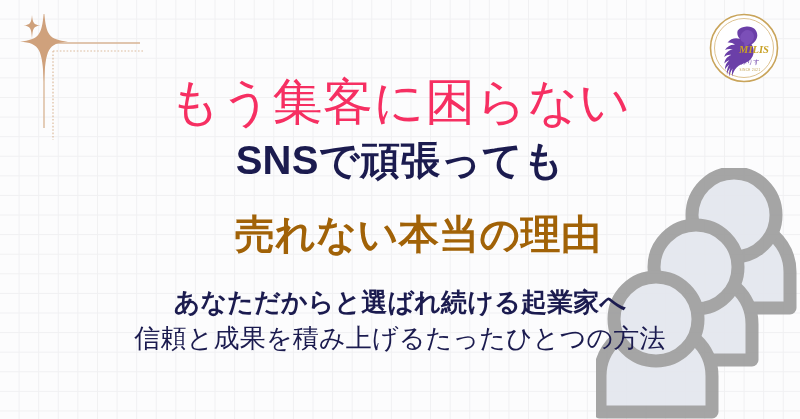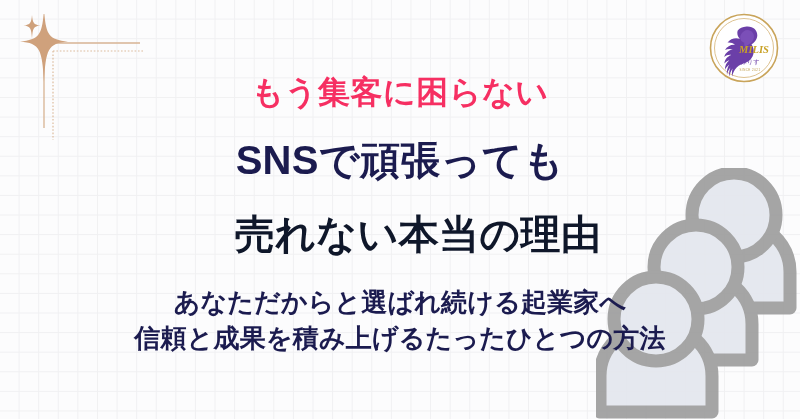--- a/index.html
+++ b/index.html
@@ -73,23 +73,23 @@
     z-index: 3;
     text-align: center;
     pointer-events: none;
   }
 
   .headline-main {
     position: absolute;
     top: 76px;
     left: 0;
     right: 0;
-    font-size: 32px;
+    font-size: 50px;
     line-height: 1.05;
-    font-weight: 700;
+    font-weight: 400;
     letter-spacing: 0.5px;
     color: #f7२;
     color: #f62f62;
     white-space: nowrap;
   }
 
   .headline-sub1 {
     position: absolute;
     top: 139px;
     left: 0;
@@ -104,21 +104,21 @@
 
   .headline-sub2 {
     position: absolute;
     top: 213px;
     left: 0;
     right: 0;
     font-size: 40px;
     line-height: 1.08;
     font-weight: 700;
     letter-spacing: 0.3px;
-    color: #0f172a;
+    color: #a16207;
     white-space: nowrap;
     padding-left: 36px;
   }
 
   .tagline-1 {
     position: absolute;
     top: 288px;
     left: 0;
     right: 0;
     font-size: 26px;
@@ -129,21 +129,21 @@
     white-space: nowrap;
   }
 
   .tagline-2 {
     position: absolute;
     top: 324px;
     left: 0;
     right: 0;
     font-size: 26px;
     line-height: 1.1;
-    font-weight: 700;
+    font-weight: 400;
     letter-spacing: 0.2px;
     color: #1b1b4f;
     white-space: nowrap;
   }
 </style>
 </head>
 <body>
 
 <div id="canvas">
 

